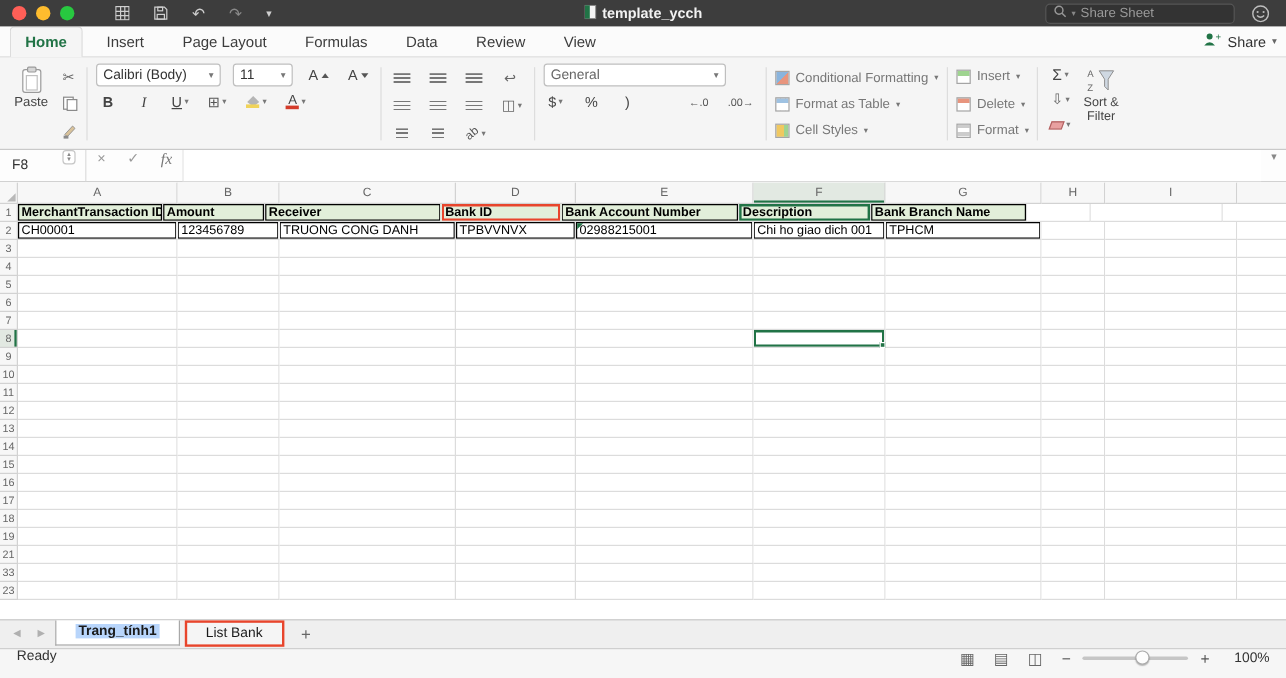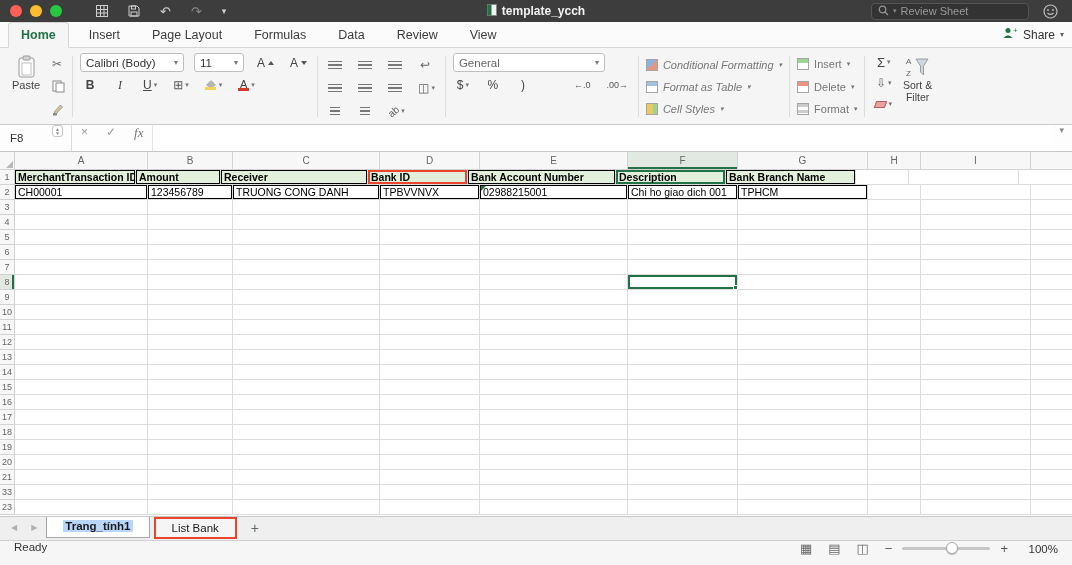--- a/index.html
+++ b/index.html
@@ -153,21 +153,21 @@
       <span>template_ycch</span>
     </div>
     <div class="searchbox">
       <span>
         <svg width="11" height="11">
             <circle cx="4.5" cy="4.5" r="3.3" fill="none" stroke="#999" stroke-width="1.2"></circle>
             <line x1="7" y1="7" x2="10" y2="10" stroke="#999" stroke-width="1.2"></line>
           </svg>
       </span>
       <span class="chev" style="font-size:7px;color:#888;">▾</span>
-      <span>Review Sheet</span>
+      <span>Share Sheet</span>
     </div>
     <span class="smiley">
       <svg width="15" height="15">
           <circle cx="7.5" cy="7.5" r="6.5" fill="none" stroke="#bdbdbd" stroke-width="1.2"></circle>
           <circle cx="5" cy="6" r="0.9" fill="#bdbdbd"></circle>
           <circle cx="10" cy="6" r="0.9" fill="#bdbdbd"></circle>
           <path d="M4.5 9 q3 2.8 6 0" fill="none" stroke="#bdbdbd" stroke-width="1.1"></path>
         </svg>
     </span>
   </div>
@@ -333,21 +333,21 @@
         <span class="sbtn">%</span>
         <span class="sbtn">)</span>
         <span style="width:18px;"></span>
         <span class="sbtn dec">←.0</span>
         <span class="sbtn dec">.00→</span>
       </div>
     </div>
 
     <div class="vsep"></div>
 
-    <div class="rgroup" style="justify-content:center;padding:2px 0;font-style:italic;">
+    <div class="rgroup" style="justify-content:center;padding:2px 0;">
       <div class="stybtn">
         <span class="styic ic-cf"></span>
         <span style="color:#777;">Conditional Formatting</span>
         <span class="mchev">▾</span>
       </div>
       <div class="stybtn">
         <span class="styic ic-fat"></span>
         <span style="color:#777;">Format as Table</span>
         <span class="mchev">▾</span>
       </div>
@@ -682,33 +682,20 @@
         <div class="gcell" style="width: 147px;"></div>
         <div class="gcell" style="width: 100px;"></div>
         <div class="gcell" style="width: 148px;"></div>
         <div class="gcell" style="width: 110px;"></div>
         <div class="gcell" style="width: 130px;"></div>
         <div class="gcell" style="width: 53px;"></div>
         <div class="gcell" style="width: 110px;"></div>
         <div class="gcell gfill"></div>
       </div>
       <div class="grow">
-        <div class="gcell rowhead">20</div>
-        <div class="gcell" style="width: 133px;"></div>
-        <div class="gcell" style="width: 85px;"></div>
-        <div class="gcell" style="width: 147px;"></div>
-        <div class="gcell" style="width: 100px;"></div>
-        <div class="gcell" style="width: 148px;"></div>
-        <div class="gcell" style="width: 110px;"></div>
-        <div class="gcell" style="width: 130px;"></div>
-        <div class="gcell" style="width: 53px;"></div>
-        <div class="gcell" style="width: 110px;"></div>
-        <div class="gcell gfill"></div>
-      </div>
-      <div class="grow">
         <div class="gcell rowhead">21</div>
         <div class="gcell" style="width: 133px;"></div>
         <div class="gcell" style="width: 85px;"></div>
         <div class="gcell" style="width: 147px;"></div>
         <div class="gcell" style="width: 100px;"></div>
         <div class="gcell" style="width: 148px;"></div>
         <div class="gcell" style="width: 110px;"></div>
         <div class="gcell" style="width: 130px;"></div>
         <div class="gcell" style="width: 53px;"></div>
         <div class="gcell" style="width: 110px;"></div>

